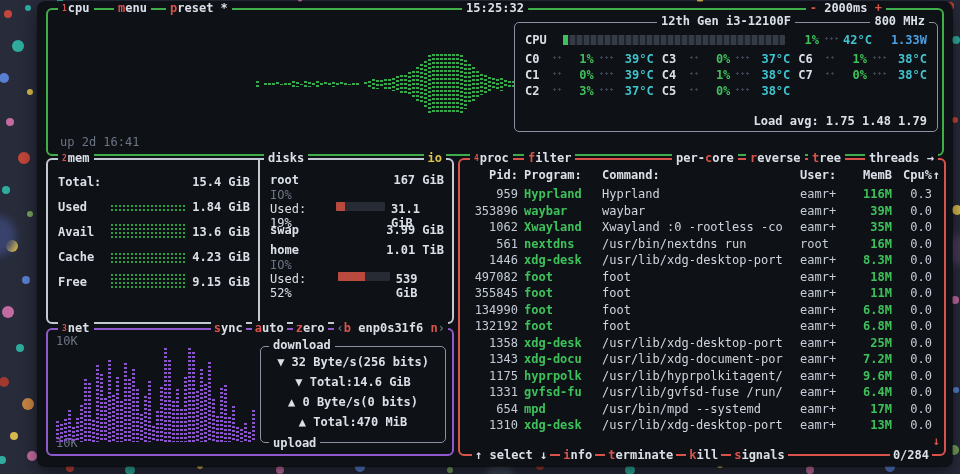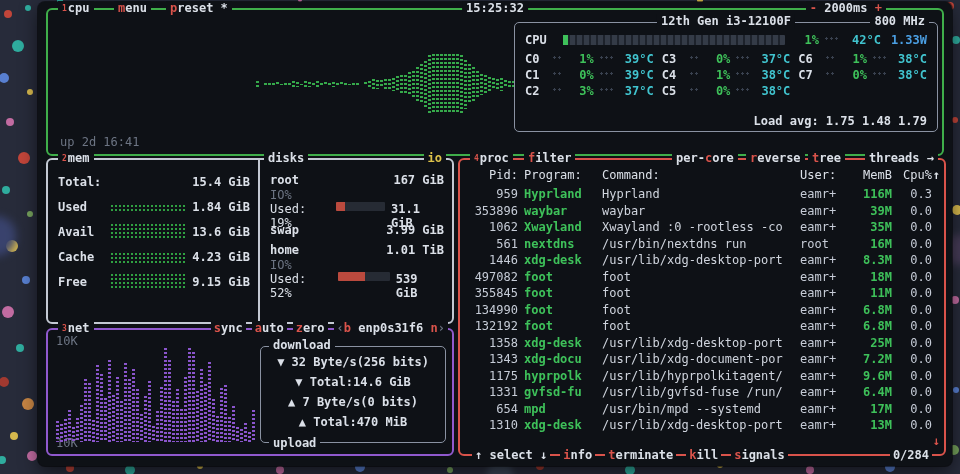--- a/index.html
+++ b/index.html
@@ -26,21 +26,21 @@
   
   .infobox{position:absolute;right:4px;top:12px;width:424px;height:110px;border:1px solid var(--inbd);border-radius:5px;background:var(--bg)}
   .infobox .blabel{font-weight:700}
   .ctr{left:50%;transform:translateX(-50%)}
   .freq{right:8px}
   .cpurow{display:flex;align-items:center;height:18px;margin:8px 10px 2px;font-weight:700}
   .cpurow .lab{width:30px}
   .meter{flex:1;height:10px;margin:0 8px;background:repeating-linear-gradient(90deg,#343b47 0 5px,#1d222b 5px 7px);position:relative;border-radius:1px}
   .meterfill{position:absolute;left:0;top:0;bottom:0;width:5px;background:var(--lgreen)}
   .pctg{width:26px;text-align:right;color:var(--lgreen)}
-  .tempv{width:38px;text-align:right;color:var(--cyan)}
+  .tempv{width:38px;color:var(--cyan)}
   .wattv{width:46px;text-align:right;color:var(--blue)}
   .dots{flex:1;height:6px;margin:0 5px 2px;background-image:radial-gradient(circle,#39414f 1.1px,transparent 1.3px);background-size:5px 5px}
   .d2{flex:0 0 14px}
   .cores{display:grid;grid-template-rows:repeat(3,16px);grid-auto-flow:column;grid-auto-columns:1fr;column-gap:8px;margin:2px 10px 0}
   .core{display:flex;align-items:center;font-weight:700}
   .core .cname{width:22px}
   .core .cpct{width:26px;text-align:right;color:var(--lgreen)}
   .core .ctemp{width:36px;text-align:right;color:var(--cyan)}
   .loadavg{position:absolute;right:10px;bottom:3px;font-weight:700}
   #cpuGraph{position:absolute;left:204px;top:42px;width:300px;height:64px;display:flex;align-items:center}
@@ -70,21 +70,21 @@
   
   .netctl{position:absolute;top:-9px;right:4px;display:flex;gap:6px}
   .netctl span.itm{background:var(--bg);padding:0 3px;font-weight:700;line-height:15px}
   .scale-t{position:absolute;left:8px;top:4px;color:var(--dim)}
   .scale-b{position:absolute;left:8px;bottom:4px;color:var(--dim)}
   #netGraph{position:absolute;left:8px;top:14px;width:204px;height:98px;display:flex;align-items:flex-end}
   .iobox{position:absolute;right:6px;top:16px;width:186px;height:97px;border:1px solid var(--inbd);border-radius:5px;background:var(--bg)}
   .iorows{padding:8px 8px 0}
   .iorow{display:flex;justify-content:center;height:20px;font-weight:700}
   
-  .phead{position:absolute;left:8px;right:12px;top:8px;display:grid;grid-template-columns:50px 72px 1fr 44px 42px 34px;column-gap:6px;font-weight:400;white-space:nowrap}
+  .phead{position:absolute;left:8px;right:12px;top:8px;display:grid;grid-template-columns:50px 72px 1fr 44px 42px 34px;column-gap:6px;font-weight:700;white-space:nowrap}
   .phead .r{text-align:right}
   .prows{position:absolute;left:8px;right:12px;top:26px;display:grid;grid-auto-rows:16.5px}
   .prow{display:grid;grid-template-columns:50px 72px 1fr 44px 42px 34px;column-gap:6px;white-space:nowrap;overflow:hidden;line-height:16.5px}
   .prow .pid{text-align:right;color:#c6ccd7}
   .prow .prog{color:var(--lgreen);font-weight:700;overflow:hidden}
   .prow .cmd{color:#cfd4dd;overflow:hidden}
   .prow .puser{color:#c6ccd7}
   .prow .pmem{text-align:right;color:var(--lgreen);font-weight:700}
   .prow .pcpu{text-align:right;color:#c6ccd7}
   .sortup{position:absolute;right:4px;top:8px;font-weight:700}
@@ -462,21 +462,21 @@
             <span><span>▼</span> <span>32 Byte/s</span></span>
             <span>(256 bits)</span>
           </div>
 
           <div class="iorow">
             <span><span>▼</span> <span>Total:</span></span>
             <span>14.6 GiB</span>
           </div>
 
           <div class="iorow">
-            <span><span>▲</span> <span>7 Byte/s</span></span>
+            <span><span>▲</span> <span>0 Byte/s</span></span>
             <span>(0 bits)</span>
           </div>
 
           <div class="iorow">
             <span><span>▲</span> <span>Total:</span></span>
             <span>470 MiB</span>
           </div>
         </div>
     </div>
   </div>

